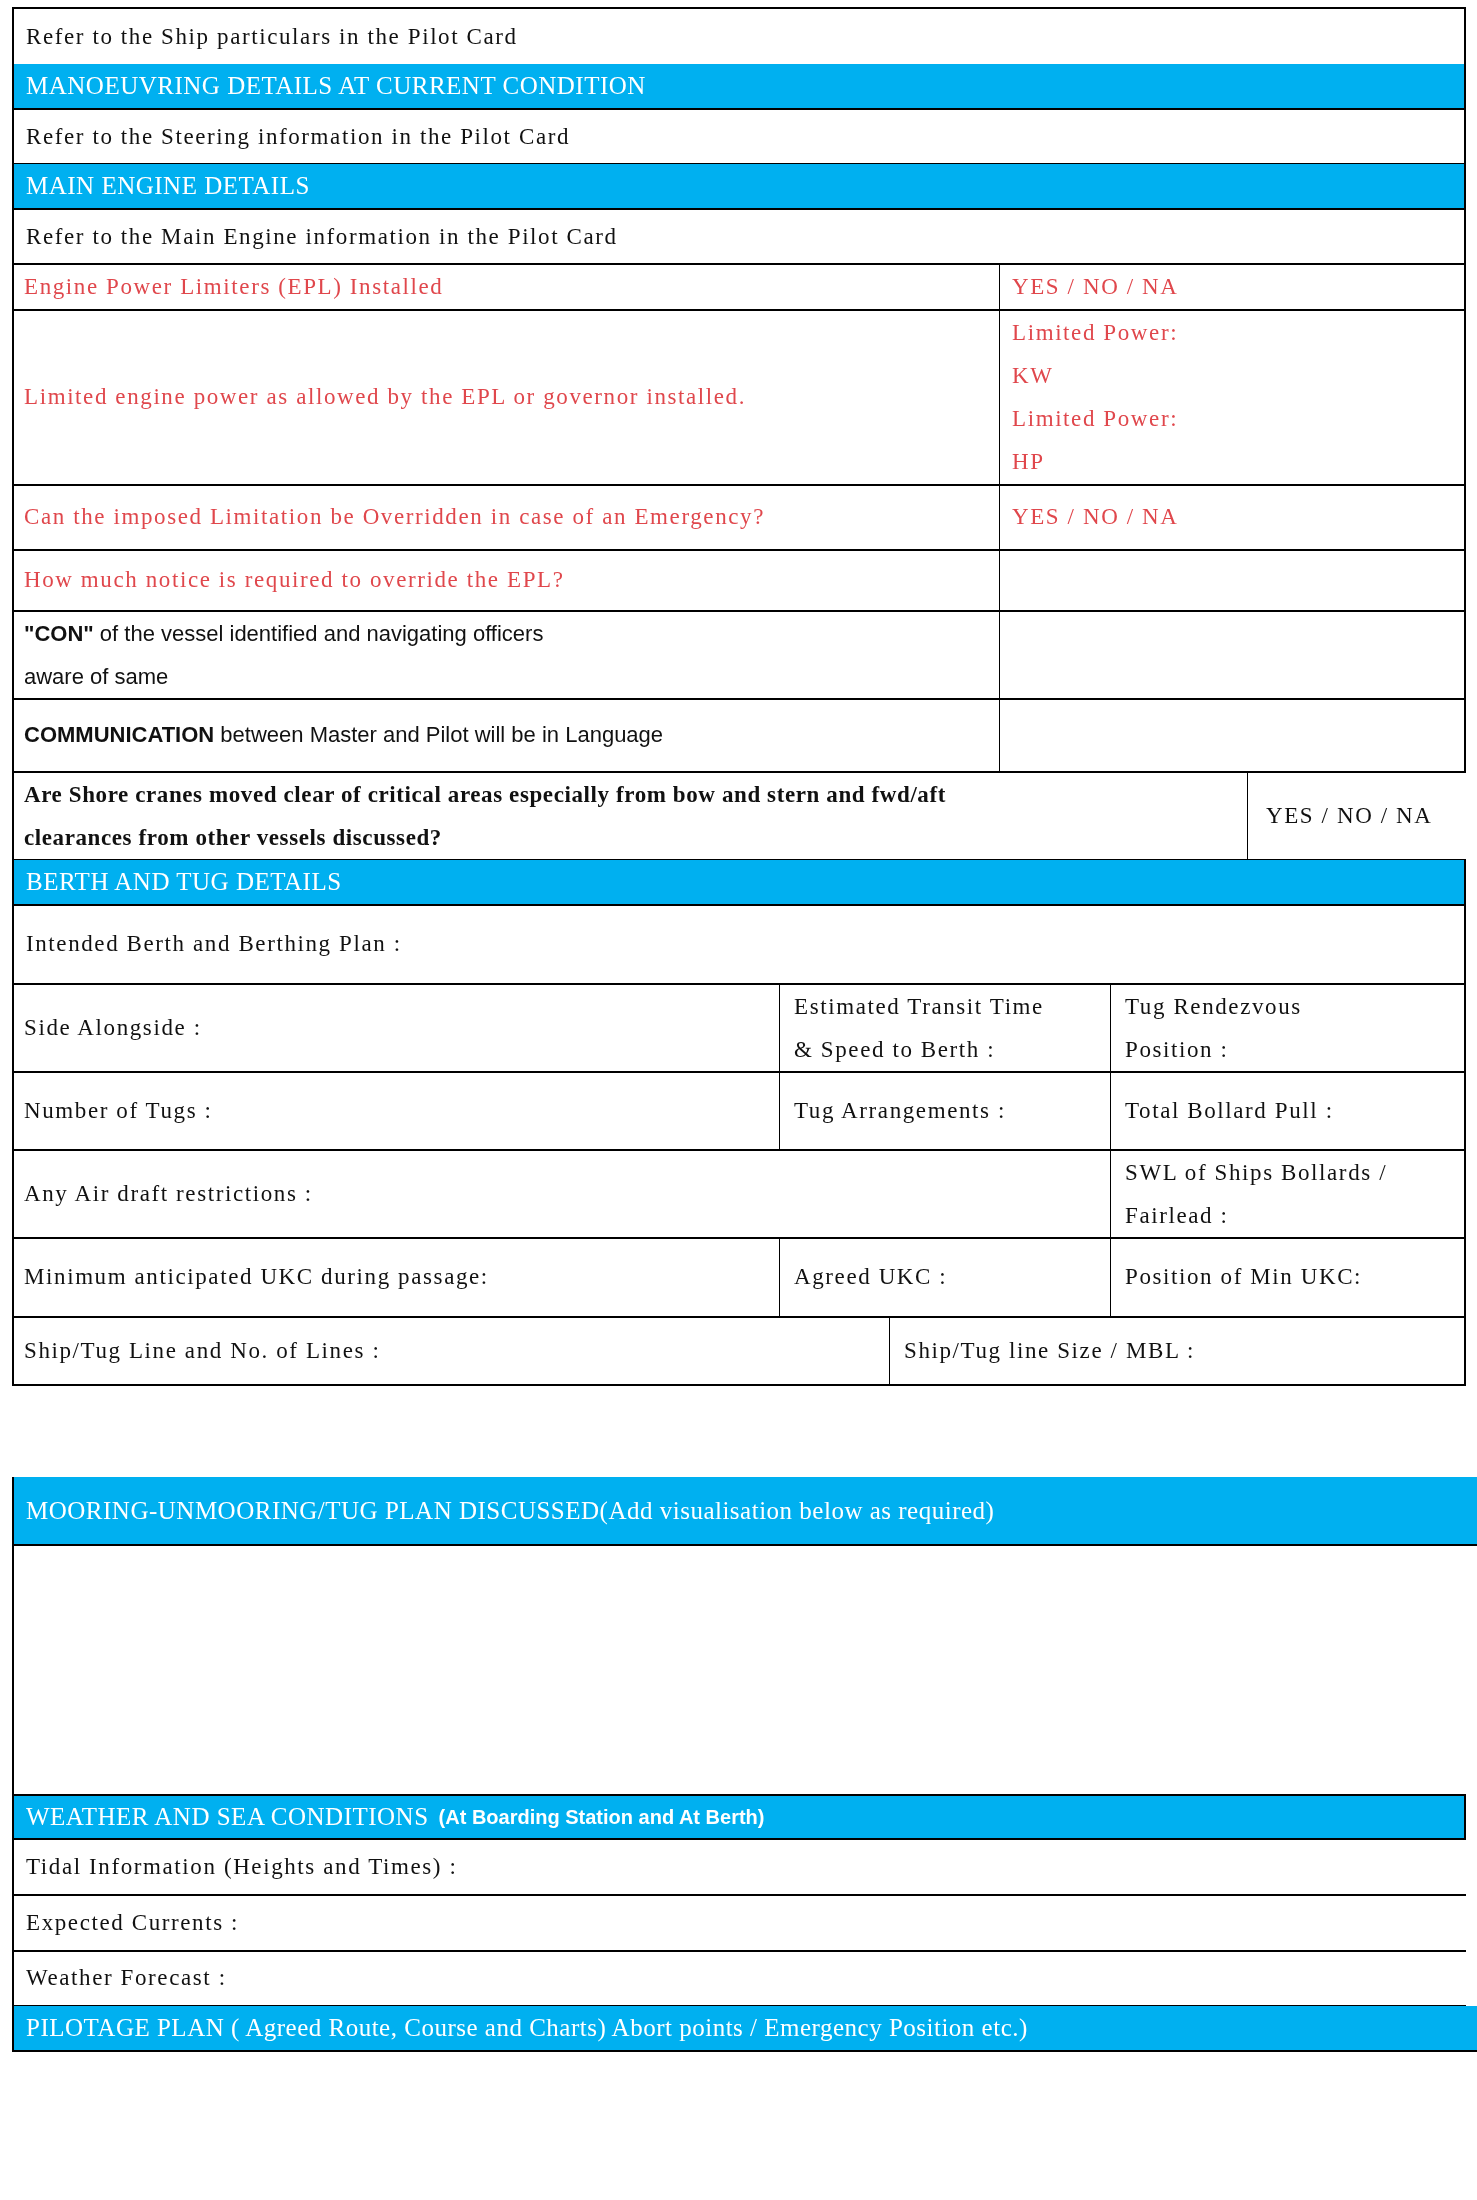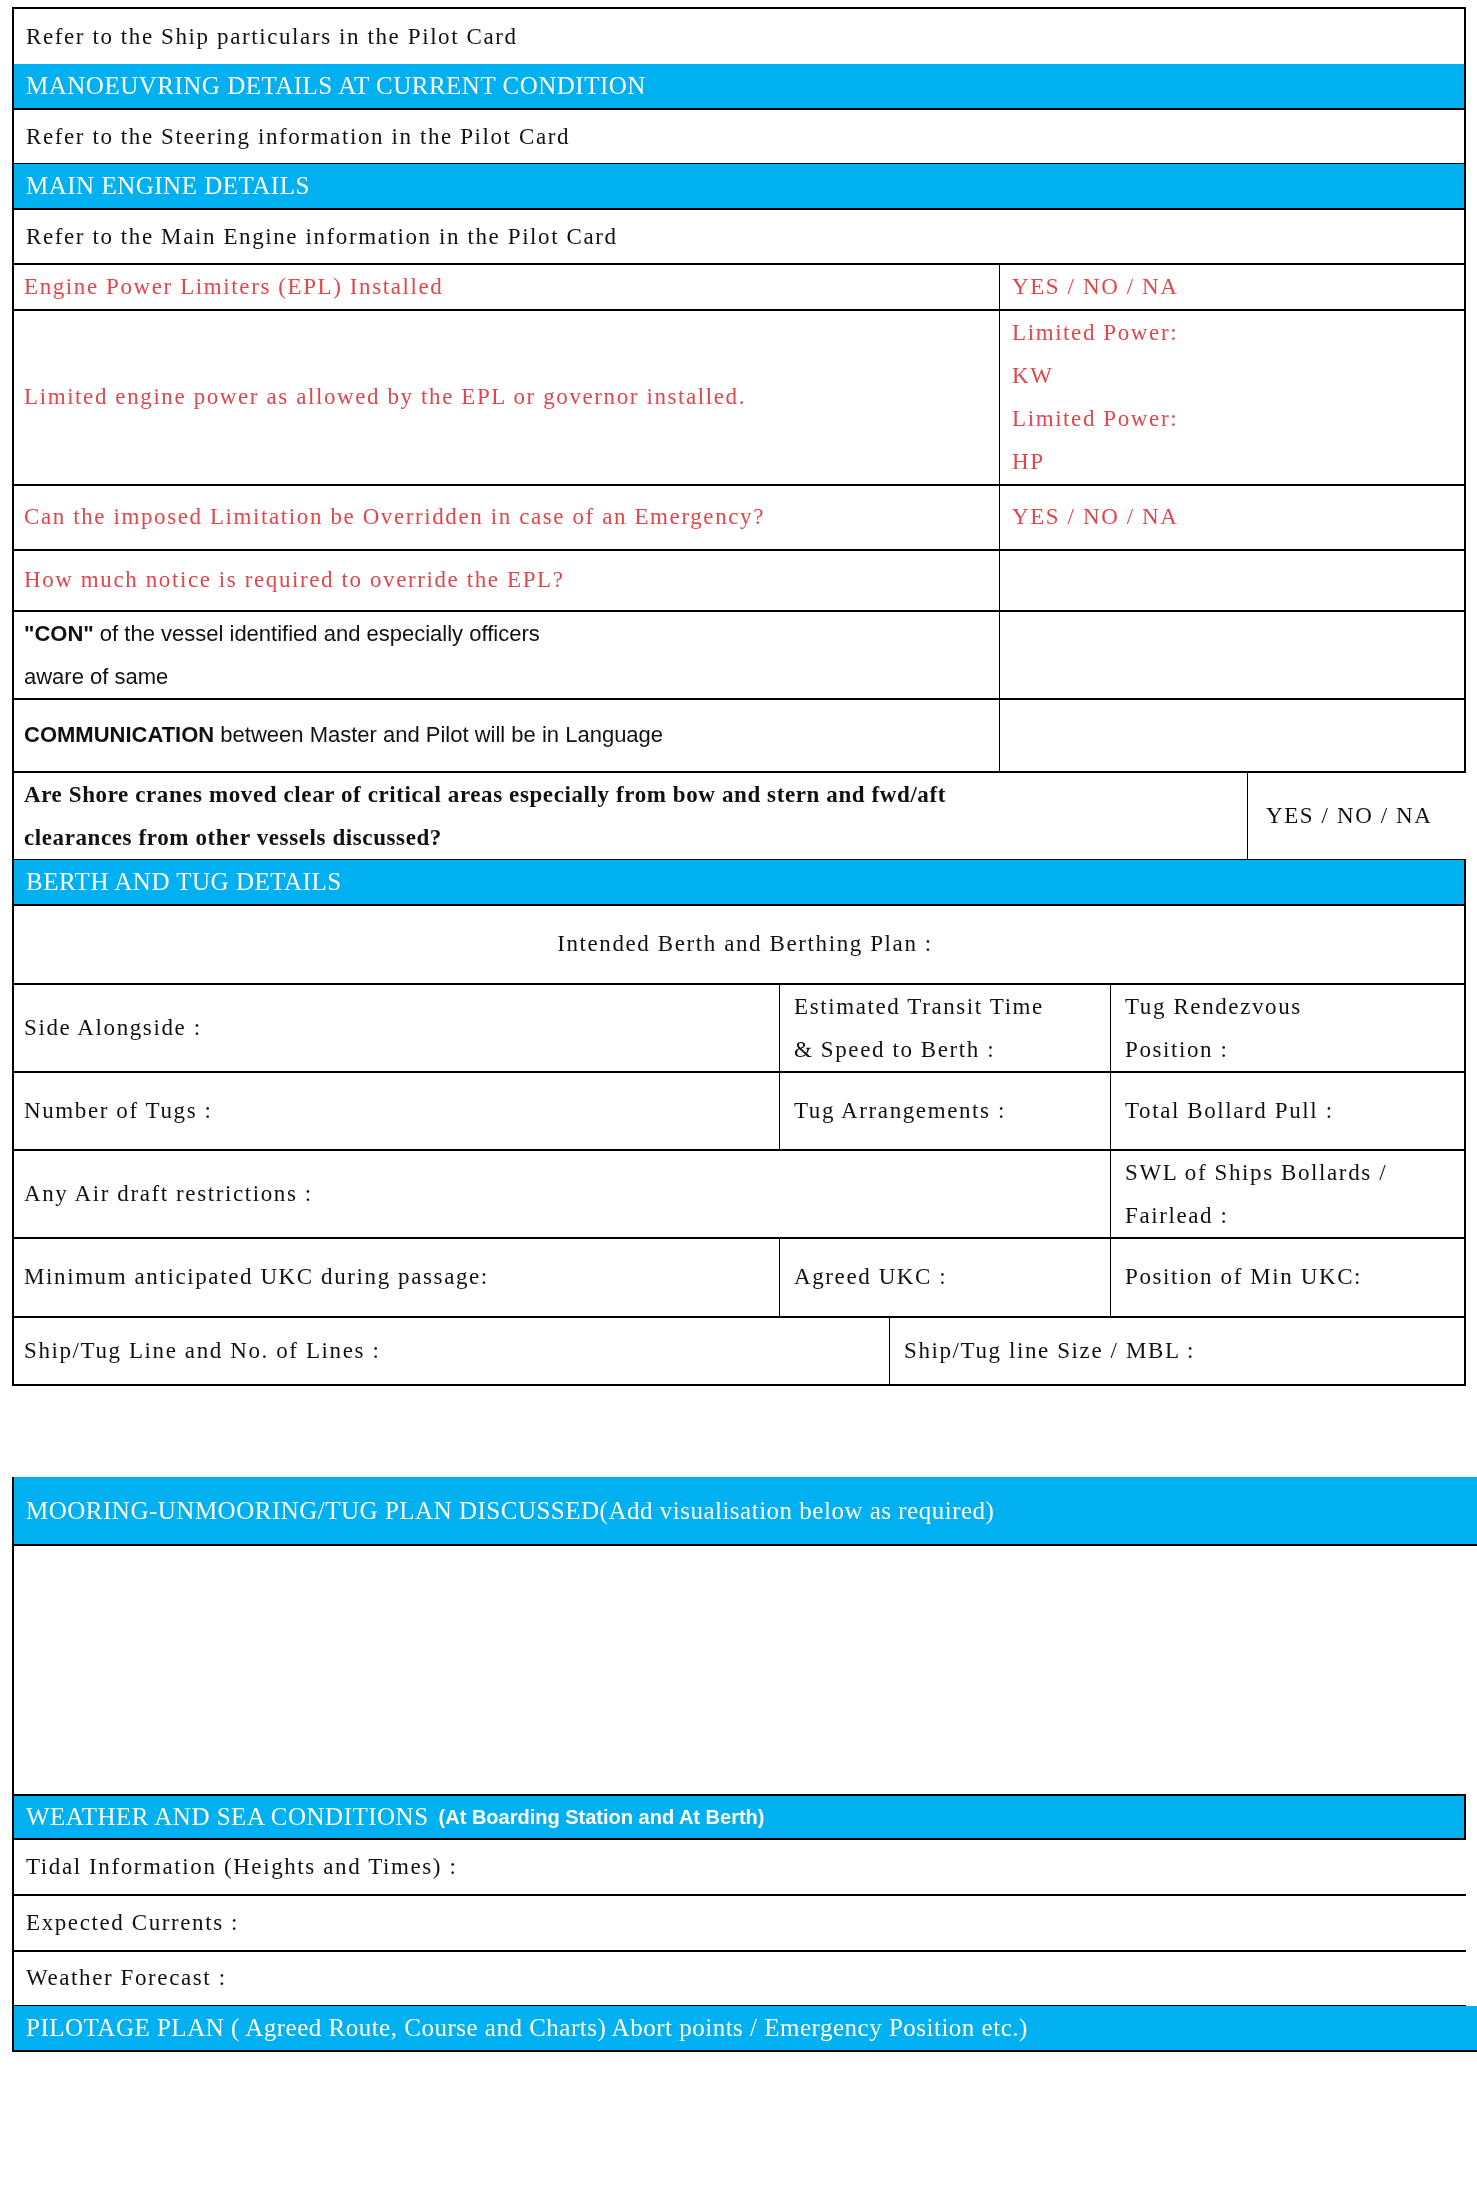--- a/index.html
+++ b/index.html
@@ -79,21 +79,21 @@
   <div class="cell txt red" style="left:0;width:987px;padding-left:10px;">
     <span>How much notice is required to override the EPL?</span>
   </div>
   <div class="cell vdiv" style="left:985px;right:0;">
     <span></span>
   </div>
 </div>
 
 <div class="row" style="top:611px;height:89px;">
   <div class="cell sans two" style="left:0;width:987px;padding-left:10px;">
-    <span><b>"CON"</b><span style="line-height:inherit"> of the vessel identified and especially officers</span></span>
+    <span><b>"CON"</b><span style="line-height:inherit"> of the vessel identified and navigating officers</span></span>
     <span>aware of same</span>
   </div>
   <div class="cell vdiv" style="left:985px;right:0;">
     <span></span>
   </div>
 </div>
 
 <div class="row" style="top:699px;height:74px;">
   <div class="cell sans" style="left:0;width:987px;padding-left:10px;">
     <span><b>COMMUNICATION</b><span> between Master and Pilot will be in Language</span></span>
@@ -109,21 +109,21 @@
     <span>clearances from other vessels discussed?</span>
   </div>
   <div class="cell txt vdiv" style="left:1233px;right:0;padding-left:18px;border-left-width:1px;">
     <span>YES / NO / NA</span>
   </div>
 </div>
 
 <div class="row hdr" style="top:860px;height:46px;">
   <span>BERTH AND TUG DETAILS</span>
 </div>
-<div class="row txt" style="top:905px;height:80px;justify-content:center;">
+<div class="row txt" style="top:905px;height:80px;">
   <span>Intended Berth and Berthing Plan :</span>
 </div>
 
 <div class="row" style="top:984px;height:89px;">
   <div class="cell txt" style="left:0;width:767px;padding-left:10px;">
       <span>Side Alongside :</span>
     </div>
   <div class="cell txt vdiv two" style="left:765px;width:333px;padding-left:14px;">
       <span>Estimated Transit Time</span>
       <span>&amp; Speed to Berth :</span>

